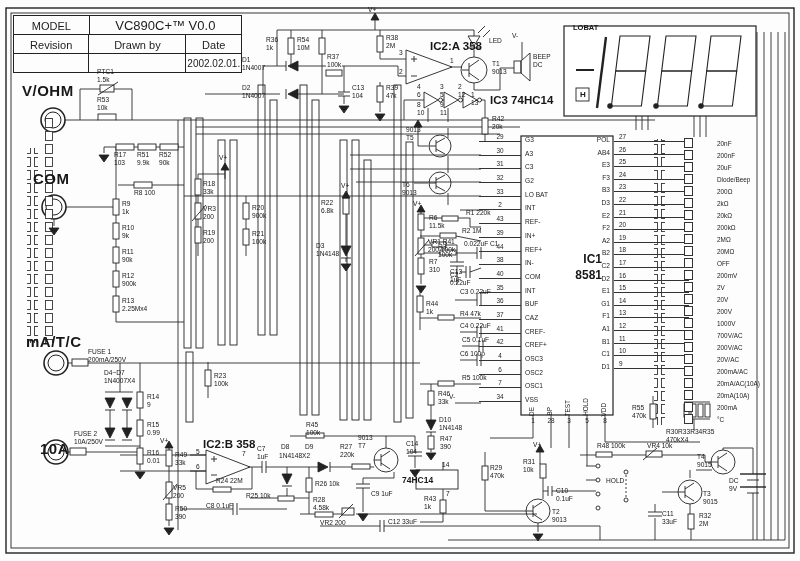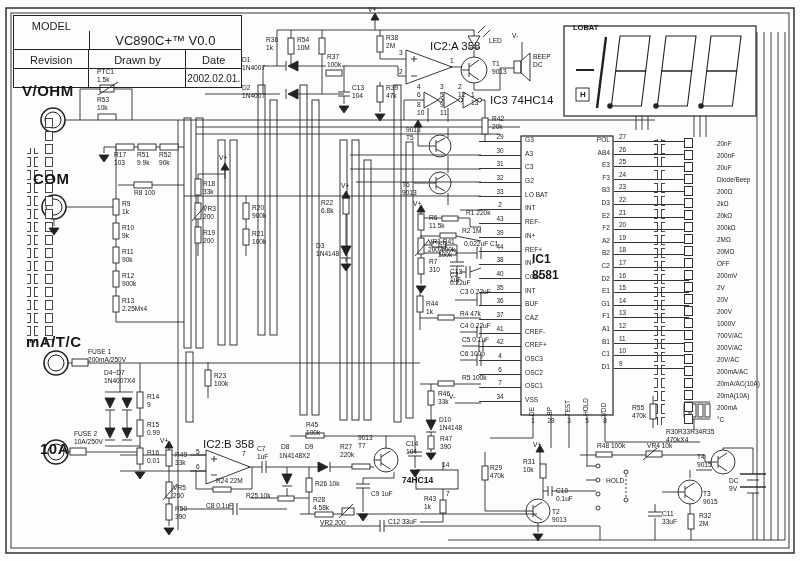--- a/index.html
+++ b/index.html
@@ -1,33 +1,33 @@
 <!DOCTYPE html>
 <html><head>
 <meta charset="utf-8">
 <style>
   html,body{margin:0;padding:0;background:#ffffff;}
   .page{position:relative;width:800px;height:561px;background:#fdfdfd;overflow:hidden;
         font-family:"Liberation Sans", sans-serif;color:#1c1c1c;}
   svg.art{position:absolute;left:0;top:0;}
   .lbl{position:absolute;font-size:6.6px;line-height:1.18;white-space:pre-line;color:#171717;}
   .term{font-size:15px;font-weight:700;letter-spacing:.5px;}
-  .ic{font-size:11.5px;font-weight:400;}
-  .icbig{font-size:12px;font-weight:700;text-align:left;width:70px;}
+  .ic{font-size:11.5px;font-weight:700;}
+  .icbig{font-size:12px;font-weight:700;text-align:right;width:70px;}
   .hc{font-size:8.5px;font-weight:700;}
   .disp{font-size:7.5px;font-weight:700;}
   .hbox{font-size:8px;font-weight:700;}
   
   .tb{position:absolute;left:13px;top:15px;width:227px;border:1.6px solid #222;font-size:11px;}
   .tb .row{display:flex;border-top:1px solid #222;}
-  .tb .row:first-child{border-top:none;}
+  .tb .row:first-child{border-top:none;align-items:center;}
   .tb .c{padding:2px 0 1px 0;text-align:center;border-left:1px solid #222;
          height:15px;display:flex;align-items:center;justify-content:center;}
   .tb .c:first-child{border-left:none;}
-  .tb .a{width:75px;} .tb .b{width:152px;margin-top:15px;} .tb .m{width:97px;} .tb .d{width:55px;}
+  .tb .a{width:75px;} .tb .b{width:152px;} .tb .m{width:97px;} .tb .d{width:55px;}
   .tb .big{font-size:13px;}
   .tb .dt{font-size:10px;}
   
   .lpins{position:absolute;left:479px;top:133px;width:80px;}
   .lrow{position:relative;height:13.7px;}
   .lrow .pnum{position:absolute;left:0;top:0;width:42px;height:8px;text-align:center;
               font-size:6.4px;border-bottom:1px solid #333;}
   .lrow .pname{position:absolute;left:46px;top:3px;font-size:6.6px;}
   .rpins{position:absolute;left:578px;top:133px;width:110px;}
   .rrow{position:relative;height:12.6px;}

